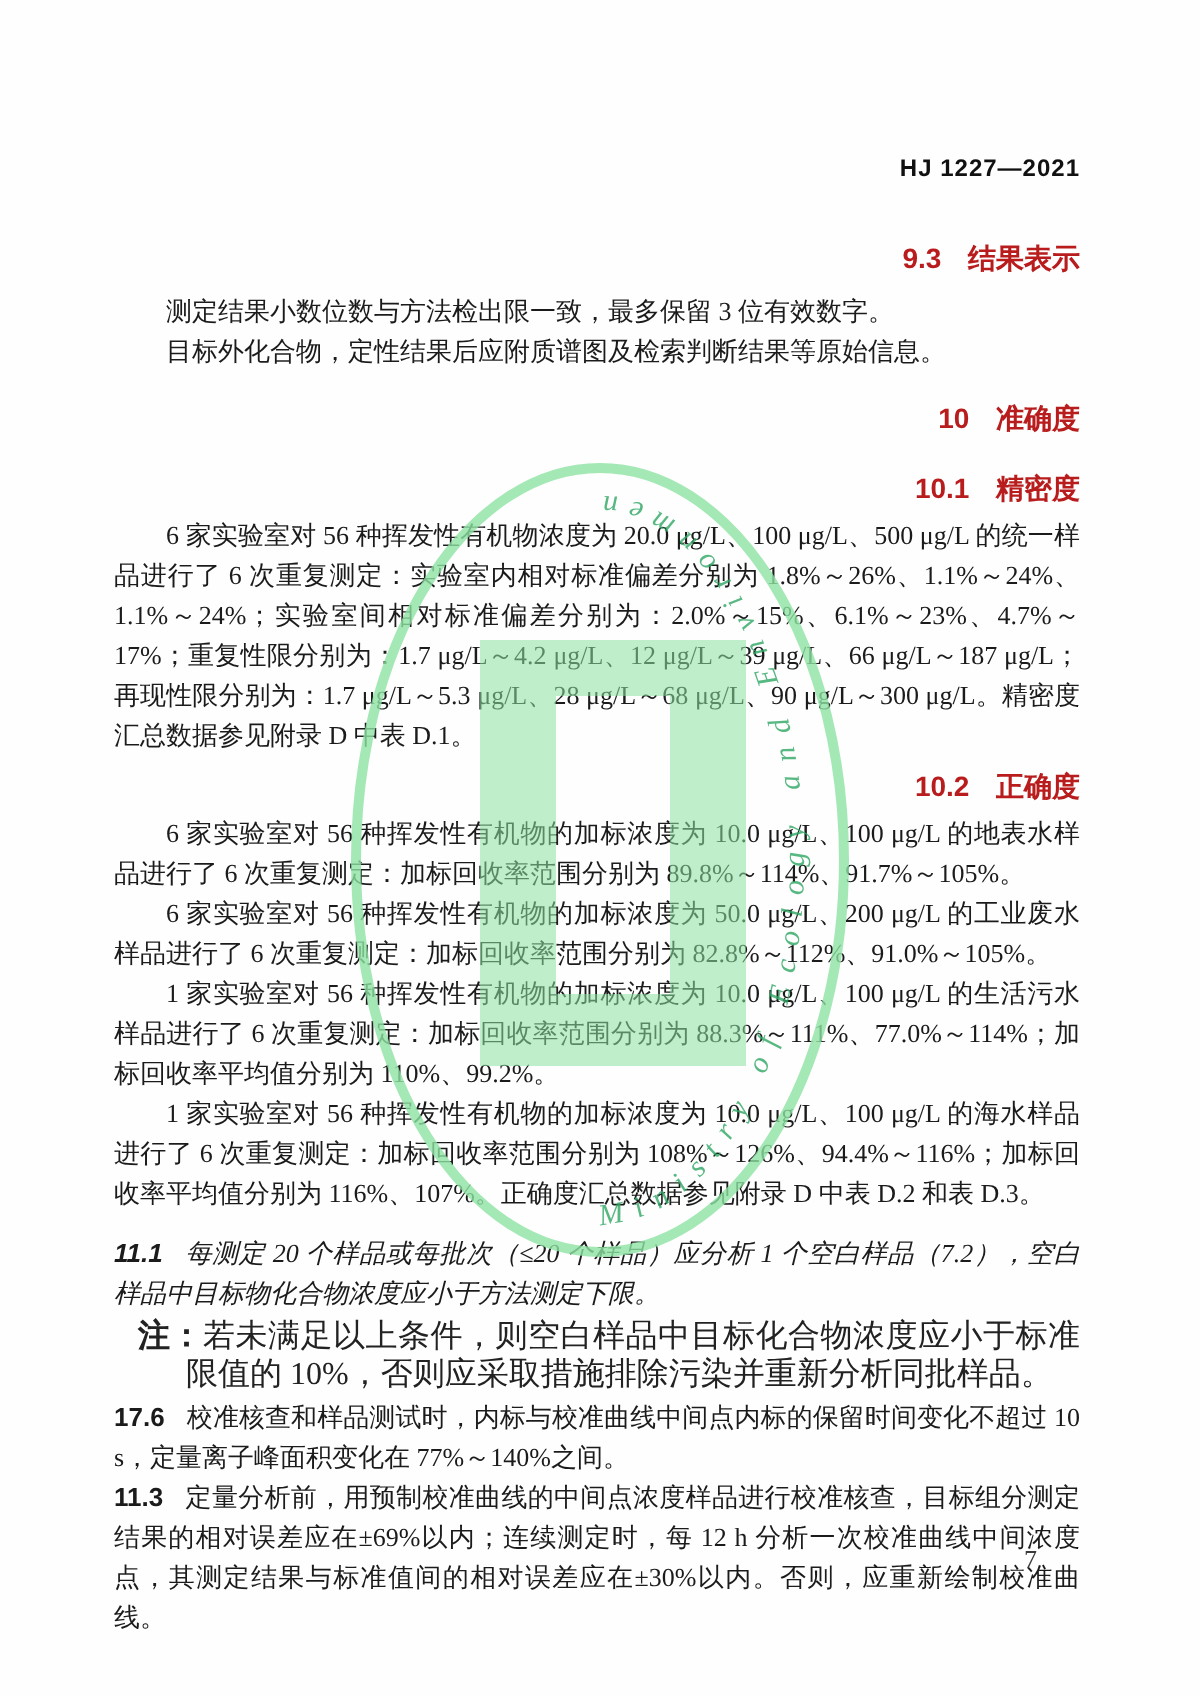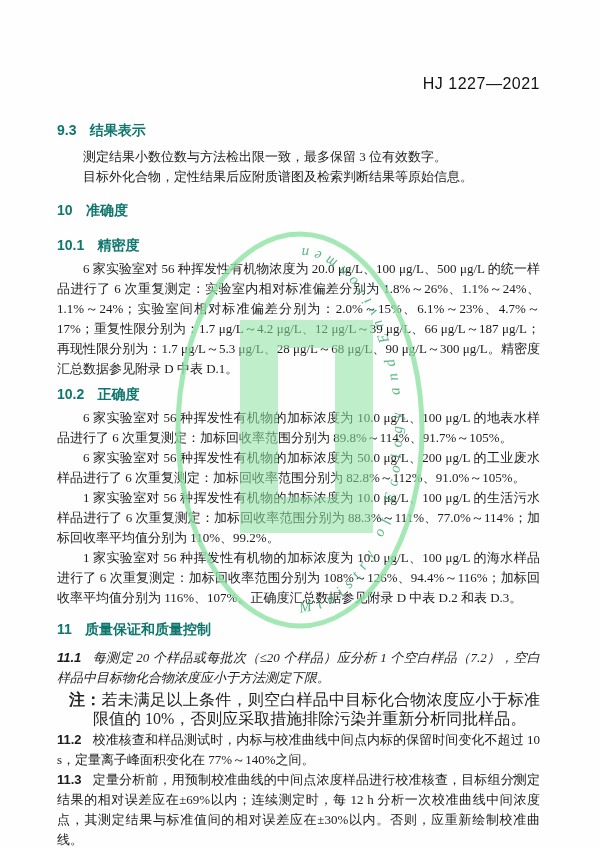--- a/index.html
+++ b/index.html
@@ -11,26 +11,26 @@
   }
   .content{
     position:relative;z-index:2;
     margin:0 60px 0 57px;
     font-size:13px;line-height:20px;
     text-align:justify;
   }
   .header{padding-top:74px;text-align:right;}
   .std-no{
     font-family:"Liberation Sans","DejaVu Sans",sans-serif;
-    font-weight:normal;font-size:16px;color:#111;letter-spacing:0.5px;
+    font-weight:bold;font-size:12px;color:#111;letter-spacing:0.5px;
   }
   .h1,.h2{
     font-family:"Liberation Sans","DejaVu Sans",sans-serif;
-    font-weight:bold;font-size:14px;color:#0f766e;
-    text-align:left;line-height:18px;margin:0;
+    font-weight:bold;font-size:14px;color:#b91c1c;
+    text-align:right;line-height:18px;margin:0;
   }
   .h-num{margin-right:0.95em;}
   .ind{margin:0;text-indent:2em;}
   .clause{margin:0;}
   .cnum{
     font-family:"Liberation Sans","DejaVu Sans",sans-serif;
     font-weight:bold;margin-right:0.85em;white-space:nowrap;
   }
   .note{
     margin:2px 0;font-size:16px;line-height:19px;
@@ -101,32 +101,29 @@
     <p class="ind mt-par">6 家实验室对 56 种挥发性有机物浓度为 20.0 μg/L、100 μg/L、500 μg/L 的统一样品进行了 6 次重复测定：实验室内相对标准偏差分别为 1.8%～26%、1.1%～24%、1.1%～24%；实验室间相对标准偏差分别为：2.0%～15%、6.1%～23%、4.7%～17%；重复性限分别为：1.7 μg/L～4.2 μg/L、12 μg/L～39 μg/L、66 μg/L～187 μg/L；再现性限分别为：1.7 μg/L～5.3 μg/L、28 μg/L～68 μg/L、90 μg/L～300 μg/L。精密度汇总数据参见附录 D 中表 D.1。</p>
 
     <h3 class="h2 mt-s102">
       <span class="h-num">10.2</span><span>正确度</span>
     </h3>
     <p class="ind mt-par">6 家实验室对 56 种挥发性有机物的加标浓度为 10.0 μg/L、100 μg/L 的地表水样品进行了 6 次重复测定：加标回收率范围分别为 89.8%～114%、91.7%～105%。</p>
     <p class="ind">6 家实验室对 56 种挥发性有机物的加标浓度为 50.0 μg/L、200 μg/L 的工业废水样品进行了 6 次重复测定：加标回收率范围分别为 82.8%～112%、91.0%～105%。</p>
     <p class="ind">1 家实验室对 56 种挥发性有机物的加标浓度为 10.0 μg/L、100 μg/L 的生活污水样品进行了 6 次重复测定：加标回收率范围分别为 88.3%～111%、77.0%～114%；加标回收率平均值分别为 110%、99.2%。</p>
     <p class="ind">1 家实验室对 56 种挥发性有机物的加标浓度为 10.0 μg/L、100 μg/L 的海水样品进行了 6 次重复测定：加标回收率范围分别为 108%～126%、94.4%～116%；加标回收率平均值分别为 116%、107%。正确度汇总数据参见附录 D 中表 D.2 和表 D.3。</p>
 
-    <h2 class="h1 mt-s11">
-      <span class="h-num">11</span><span>质量保证和质量控制</span>
-    </h2>
 
     <p class="clause mt-s111">
       <span class="cnum">11.1</span><span>每测定 20 个样品或每批次（≤20 个样品）应分析 1 个空白样品（7.2），空白样品中目标物化合物浓度应小于方法测定下限。</span>
     </p>
     <p class="note">
       <span class="note-label">注：</span><span>若未满足以上条件，则空白样品中目标化合物浓度应小于标准限值的 10%，否则应采取措施排除污染并重新分析同批样品。</span>
     </p>
     <p class="clause">
-      <span class="cnum">11.2</span><span>校准核查和样品测试时，内标与校准曲线中间点内标的保留时间变化不超过 10 s，定量离子峰面积变化在 77%～140%之间。</span>
+      <span class="cnum">17.6</span><span>校准核查和样品测试时，内标与校准曲线中间点内标的保留时间变化不超过 10 s，定量离子峰面积变化在 77%～140%之间。</span>
     </p>
     <p class="clause">
       <span class="cnum">11.3</span><span>定量分析前，用预制校准曲线的中间点浓度样品进行校准核查，目标组分测定结果的相对误差应在±69%以内；连续测定时，每 12 h 分析一次校准曲线中间浓度点，其测定结果与标准值间的相对误差应在±30%以内。否则，应重新绘制校准曲线。</span>
     </p>
 
   </div>
 
   <div class="pagenum">7</div>
 </div>
 

